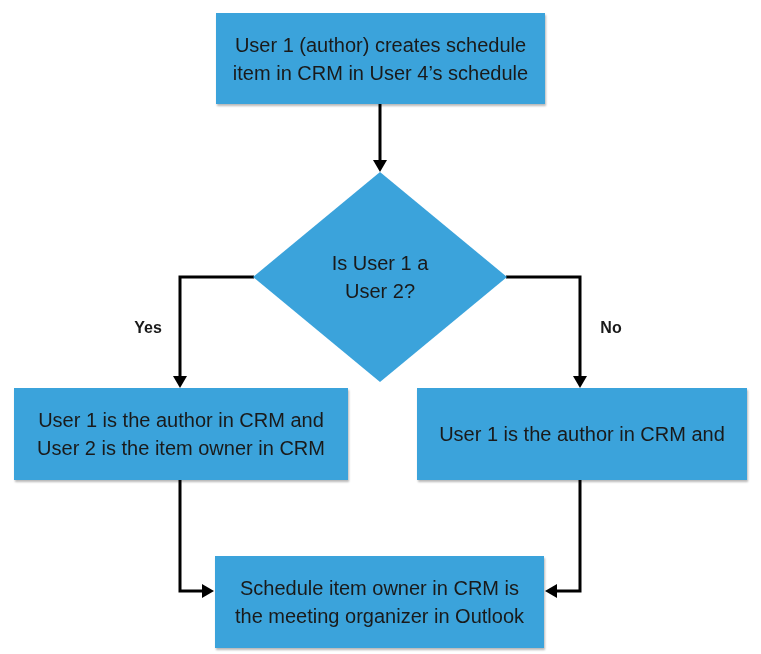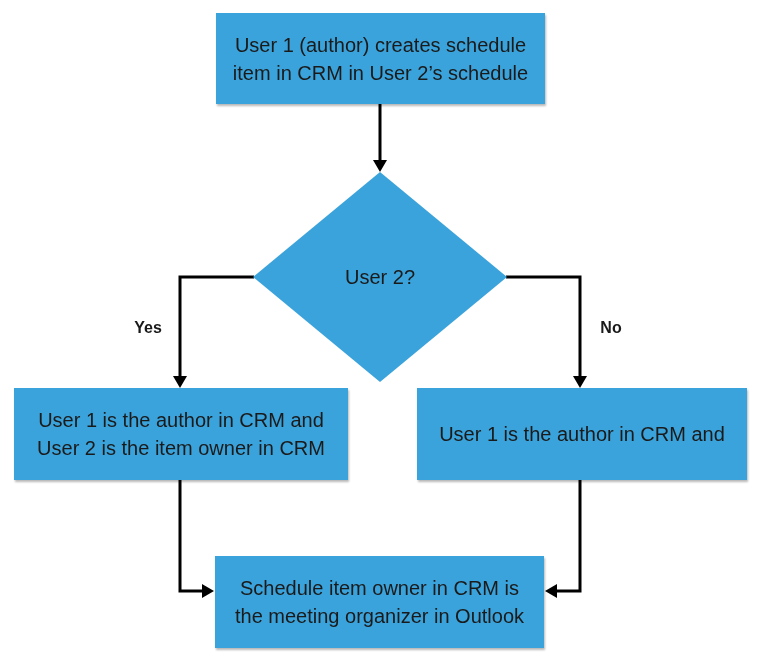--- a/index.html
+++ b/index.html
@@ -68,25 +68,26 @@
 
     <polyline class="stroke" points="180,480 180,591 203,591"></polyline>
     <polygon class="head" points="202,584 202,598 214,591"></polygon>
 
     <polyline class="stroke" points="580,480 580,591 556,591"></polyline>
     <polygon class="head" points="557,584 557,598 545,591"></polygon>
   </svg>
 
   <div class="node box node-start">
     <div class="line">User 1 (author) creates schedule</div>
-    <div class="line">item in CRM in User 2’s schedule</div>
+    <div class="line">item in CRM in User 4’s schedule</div>
   </div>
 
   <div class="node node-decision">
     <div class="diamond-shape"></div>
+    <div class="line">Is User 1 a</div>
     <div class="line">User 2?</div>
   </div>
 
   <div class="edge-label label-yes">Yes</div>
   <div class="edge-label label-no">No</div>
 
   <div class="node box node-yes-result">
     <div class="line">User 1 is the author in CRM and</div>
     <div class="line">User 2 is the item owner in CRM</div>
   </div>

